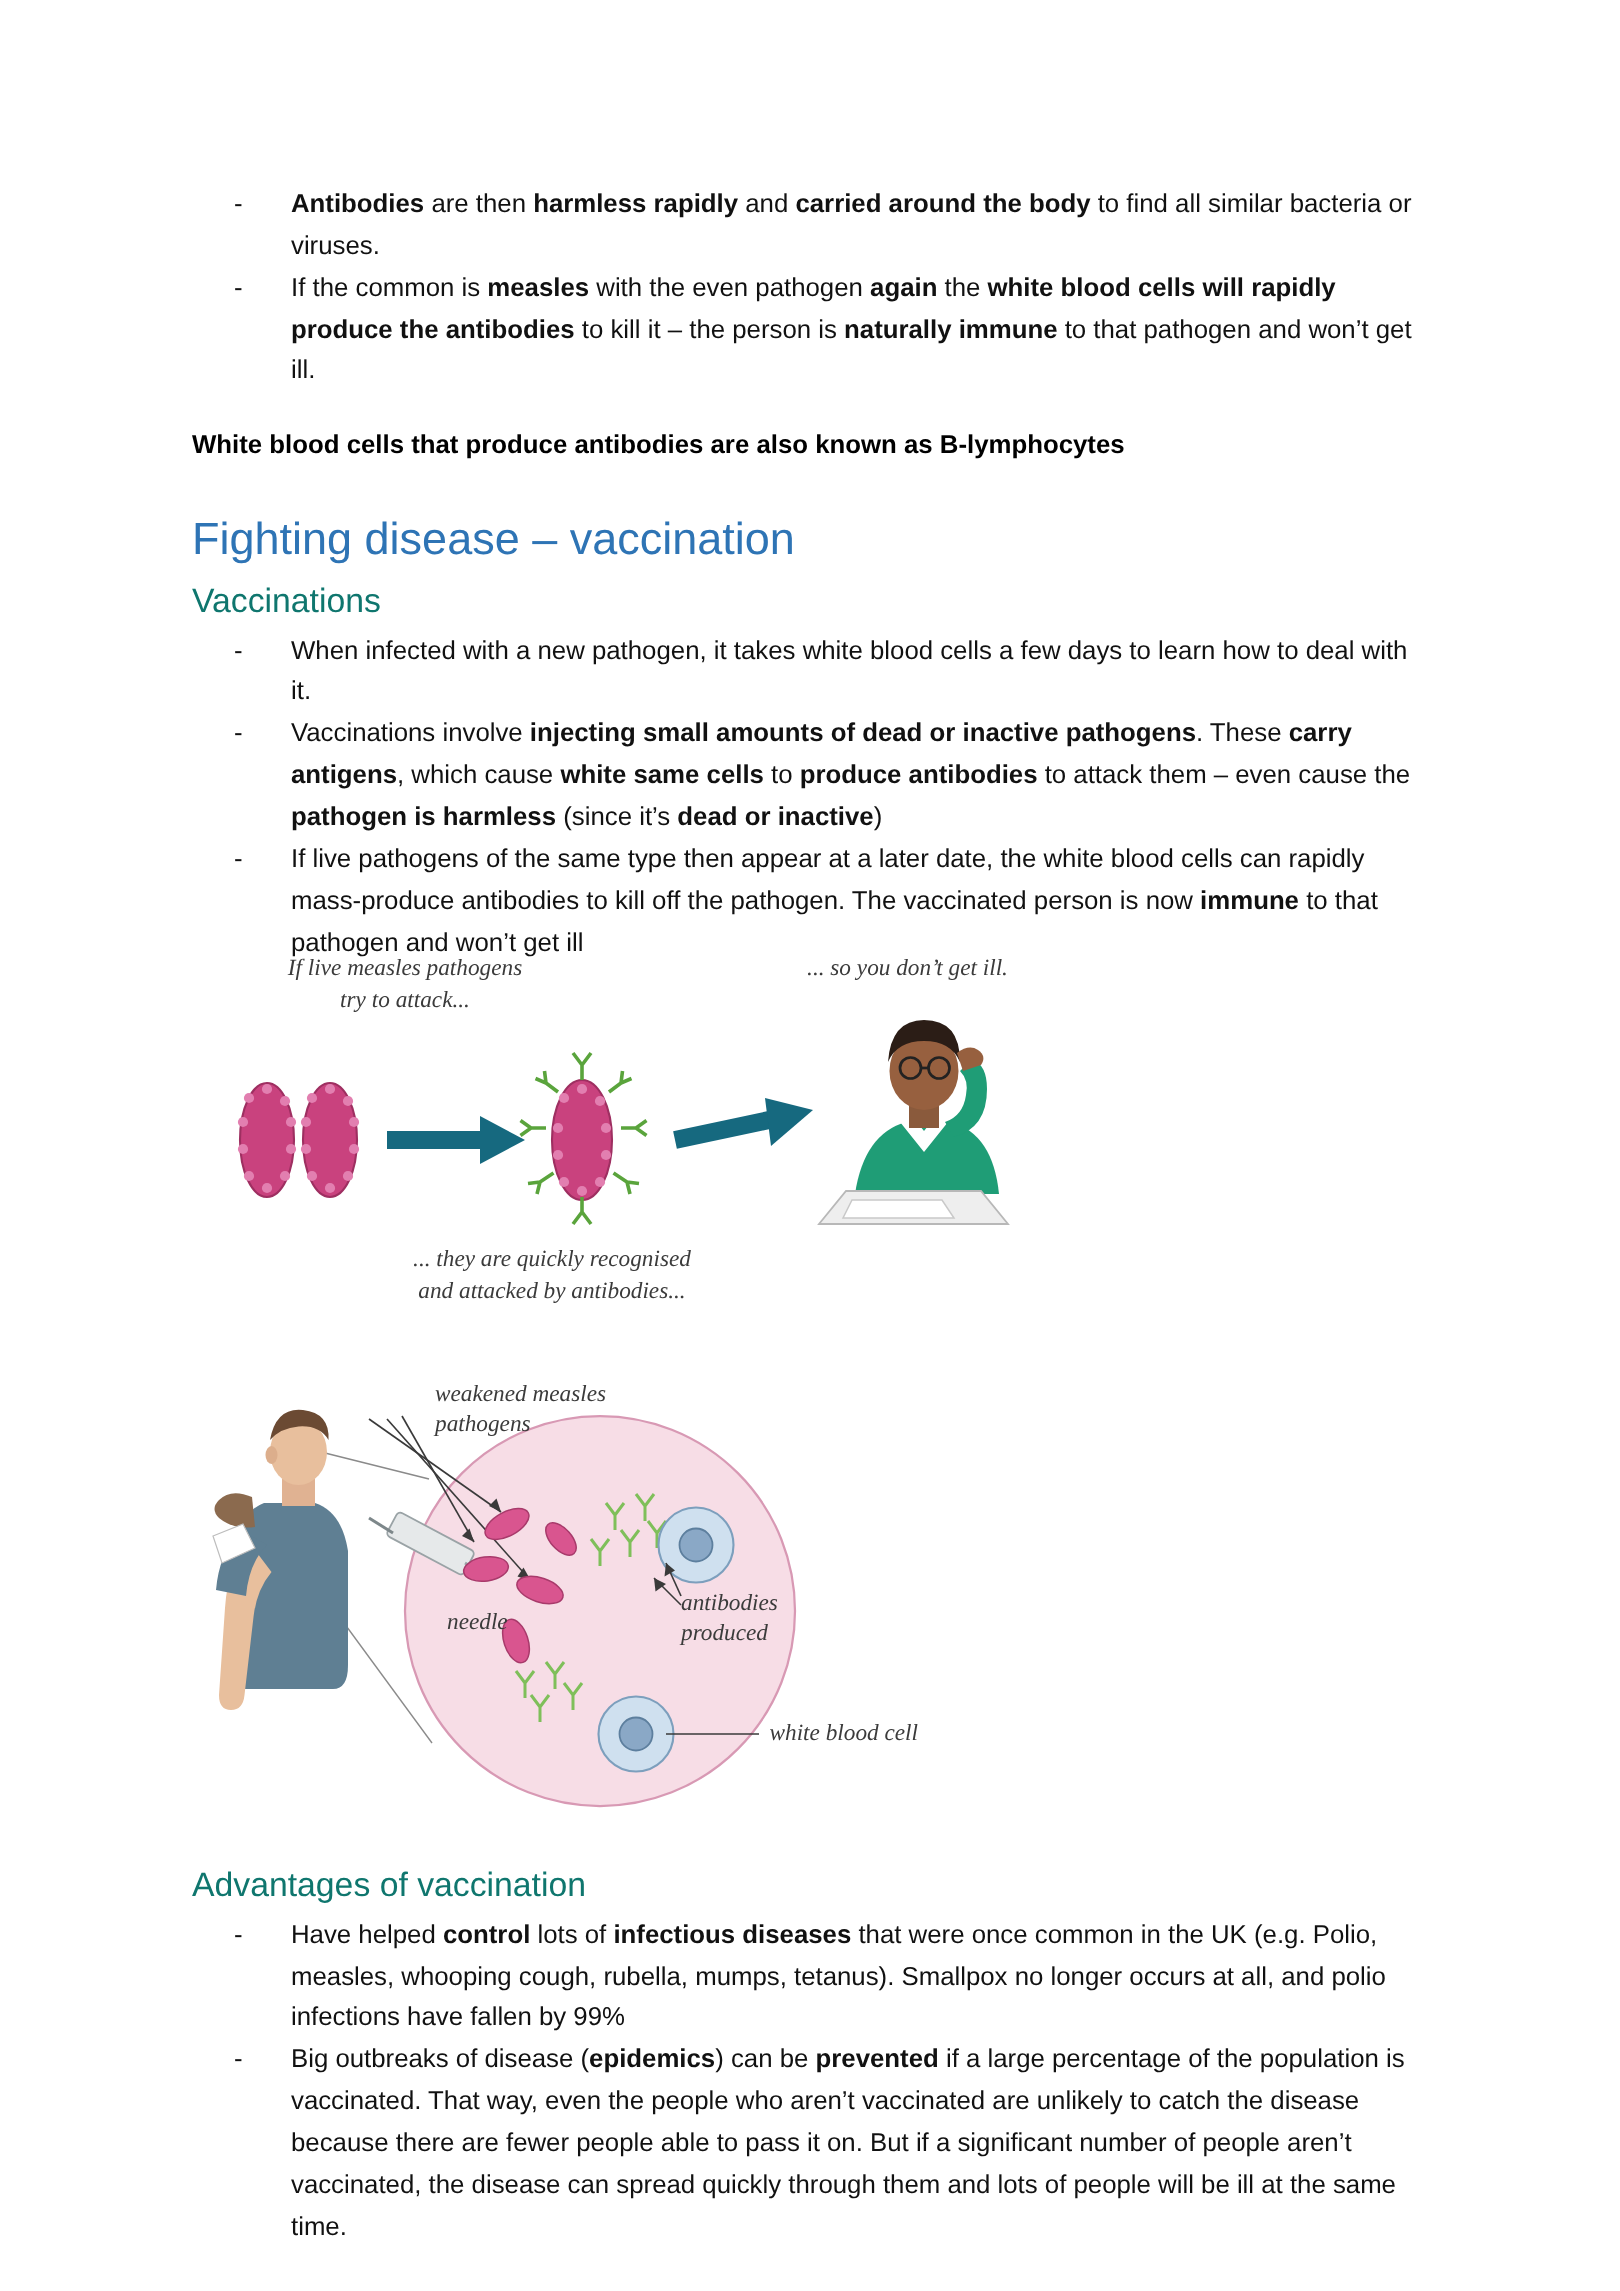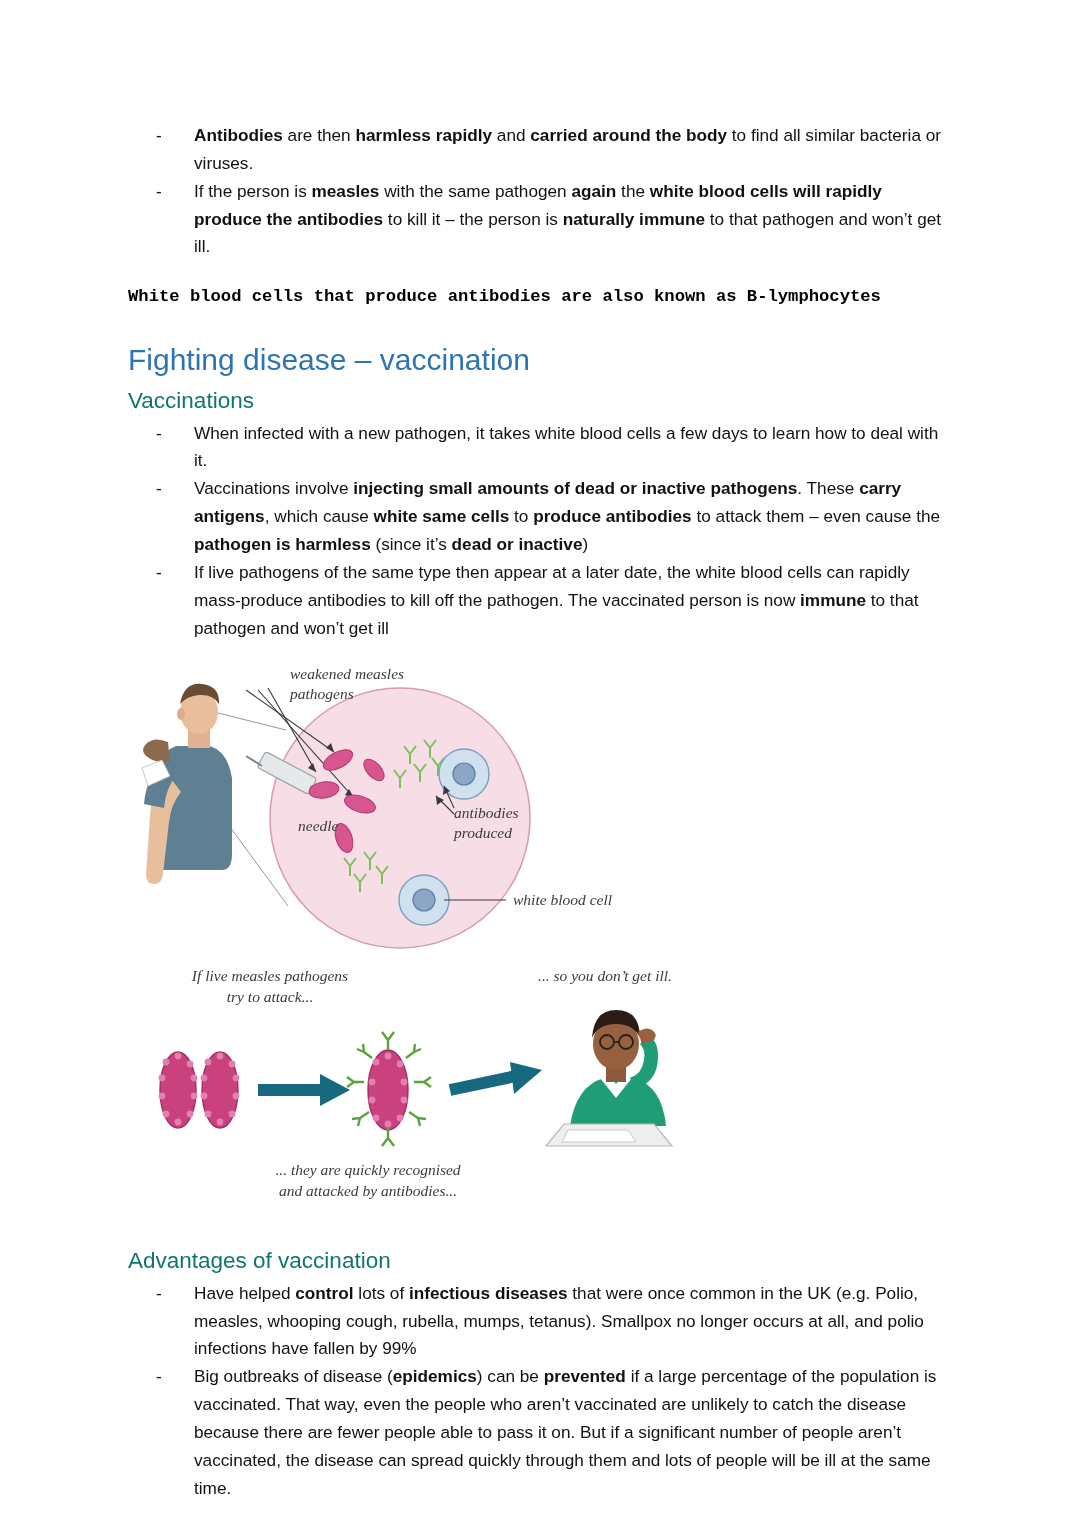--- a/index.html
+++ b/index.html
@@ -49,21 +49,20 @@
     left: 28px;
     top: 0;
     color: #111;
   }
   b, strong { font-weight: bold; }
   .standalone-bold {
     font-size: 17.2px;
     line-height: 1.6;
     font-weight: bold;
     margin-top: 22px;
-    font-family: Liberation Mono, monospace;
   }
   h1.heading-1 {
     color: #2e74b5;
     font-weight: normal;
     font-size: 30px;
     line-height: 1.25;
     margin-top: 30px;
     margin-bottom: 0;
   }
   h2.heading-2 {
@@ -121,21 +120,21 @@
 <div class="page">
   <div class="content">
 
     <ul class="dash-list">
       <li>
         <span class="dash">-</span>
         <span><b>Antibodies</b><span> are then </span><b>harmless rapidly</b><span> and </span><b>carried around the body</b><span> to find all similar bacteria or viruses.</span></span>
       </li>
       <li>
         <span class="dash">-</span>
-        <span><span>If the person is </span><b>measles</b><span> with the same pathogen </span><b>again</b><span> the </span><b>white blood cells will rapidly produce the antibodies</b><span> to kill it – the person is </span><b>naturally immune</b><span> to that pathogen and won’t get ill.</span></span>
+        <span><span>If the common is </span><b>measles</b><span> with the even pathogen </span><b>again</b><span> the </span><b>white blood cells will rapidly produce the antibodies</b><span> to kill it – the person is </span><b>naturally immune</b><span> to that pathogen and won’t get ill.</span></span>
       </li>
     </ul>
 
     <p class="standalone-bold">White blood cells that produce antibodies are also known as B-lymphocytes</p>
 
     <h1 class="heading-1">Fighting disease – vaccination</h1>
 
     <h2 class="heading-2">Vaccinations</h2>
 
     <ul class="dash-list list-block">
@@ -145,113 +144,20 @@
       </li>
       <li>
         <span class="dash">-</span>
         <span><span>Vaccinations involve </span><b>injecting small amounts of dead or inactive pathogens</b><span>. These </span><b>carry antigens</b><span>, which cause </span><b>white same cells</b><span> to </span><b>produce antibodies</b><span> to attack them – even cause the </span><b>pathogen is harmless</b><span> (since it’s </span><b>dead or inactive</b><span>)</span></span>
       </li>
       <li>
         <span class="dash">-</span>
         <span><span>If live pathogens of the same type then appear at a later date, the white blood cells can rapidly mass-produce antibodies to kill off the pathogen. The vaccinated person is now </span><b>immune</b><span> to that pathogen and won’t get ill</span></span>
       </li>
     </ul>
-
-    <div class="figure">
-      <div class="fig1">
-        <svg width="824" height="300" viewBox="0 0 824 300">
-
-          <circle cx="262" cy="150" r="130" fill="#f7dde6" stroke="#d899b4" stroke-width="1.5"></circle>
-
-          <line x1="60" y1="40" x2="148" y2="62" stroke="#8a8a8a" stroke-width="0.9"></line>
-          <line x1="62" y1="118" x2="150" y2="238" stroke="#8a8a8a" stroke-width="0.9"></line>
-
-          <g>
-
-            <path d="M38 78 q-16 6 -20 30 l-4 80 q0 14 10 14 l60 0 q10 0 10 -16 l0 -76 q-4 -26 -22 -32 z" fill="#5f7f93"></path>
-
-            <path d="M50 62 l22 0 l0 18 l-22 0 z" fill="#e0b292"></path>
-
-            <ellipse cx="61" cy="44" rx="19" ry="22" fill="#e8bf9d"></ellipse>
-            <path d="M42 36 q4 -22 22 -20 q18 2 17 20 q-6 -10 -20 -9 q-12 1 -19 9z" fill="#6b4a33"></path>
-
-            <ellipse cx="43" cy="46" rx="4" ry="6" fill="#dcae8c"></ellipse>
-
-            <path d="M28 104 q-14 14 -16 44 l-4 58 q0 10 8 10 q8 0 9 -10 l6 -52 q2 -18 12 -30z" fill="#e8bf9d"></path>
-
-            <path d="M22 96 q-14 16 -16 40 l20 4 q2 -22 14 -34z" fill="#5f7f93"></path>
-
-            <path d="M30 74 q-14 -6 -22 2 q-6 6 0 12 q10 8 24 6 z" fill="#8b6a4e"></path>
-
-            <path d="M4 100 l20 -8 l8 16 l-22 10 z" fill="#ffffff" stroke="#bdbdbd" stroke-width="0.8"></path>
-          </g>
-
-          <g>
-            <rect x="120" y="96" width="58" height="18" rx="3" fill="#e6e9ea" stroke="#9aa3a6" stroke-width="1.2" transform="rotate(28 149 105)"></rect>
-            <line x1="108" y1="88" x2="124" y2="98" stroke="#7d878a" stroke-width="2"></line>
-            <line x1="172" y1="118" x2="186" y2="126" stroke="#9aa3a6" stroke-width="2"></line>
-          </g>
-
-          <g stroke="#3a3a3a" stroke-width="1.1" fill="none">
-            <path d="M108 22 L196 84"></path>
-            <path d="M120 22 L216 130"></path>
-            <path d="M130 20 L178 104"></path>
-            <polygon points="196,84 188,80 193,75" fill="#3a3a3a" stroke="none"></polygon>
-            <polygon points="216,130 207,127 211,121" fill="#3a3a3a" stroke="none"></polygon>
-            <polygon points="178,104 170,100 175,95" fill="#3a3a3a" stroke="none"></polygon>
-          </g>
-
-          <g>
-            <g fill="#d9558f" stroke="#a83a6b" stroke-width="1">
-              <ellipse cx="200" cy="92" rx="16" ry="8" transform="rotate(-28 200 92)"></ellipse>
-              <ellipse cx="222" cy="136" rx="16" ry="8" transform="rotate(18 222 136)"></ellipse>
-              <ellipse cx="186" cy="122" rx="15" ry="8" transform="rotate(-8 186 122)"></ellipse>
-              <ellipse cx="206" cy="170" rx="15" ry="8" transform="rotate(72 206 170)"></ellipse>
-              <ellipse cx="236" cy="102" rx="13" ry="7" transform="rotate(48 236 102)"></ellipse>
-            </g>
-          </g>
-
-          <g stroke="#7fbf5a" stroke-width="2" fill="none">
-            <g>
-              <path d="M272 86 l0 10 M272 86 l-6 -8 M272 86 l6 -8"></path>
-              <path d="M292 80 l0 10 M292 80 l-6 -8 M292 80 l6 -8"></path>
-              <path d="M282 104 l0 10 M282 104 l-6 -8 M282 104 l6 -8"></path>
-              <path d="M262 110 l0 10 M262 110 l-6 -8 M262 110 l6 -8"></path>
-              <path d="M300 98 l0 10 M300 98 l-6 -8 M300 98 l6 -8"></path>
-              <path d="M212 198 l0 10 M212 198 l-6 -8 M212 198 l6 -8"></path>
-              <path d="M232 192 l0 10 M232 192 l-6 -8 M232 192 l6 -8"></path>
-              <path d="M222 214 l0 10 M222 214 l-6 -8 M222 214 l6 -8"></path>
-              <path d="M244 206 l0 10 M244 206 l-6 -8 M244 206 l6 -8"></path>
-            </g>
-          </g>
-
-          <g>
-            <circle cx="326" cy="106" r="25" fill="#cfe0ef" stroke="#7d9fbd" stroke-width="1.4"></circle>
-            <circle cx="326" cy="106" r="11" fill="#8aa8c6" stroke="#5d7f9e" stroke-width="1.2"></circle>
-            <circle cx="286" cy="232" r="25" fill="#cfe0ef" stroke="#7d9fbd" stroke-width="1.4"></circle>
-            <circle cx="286" cy="232" r="11" fill="#8aa8c6" stroke="#5d7f9e" stroke-width="1.2"></circle>
-          </g>
-
-          <g stroke="#3a3a3a" stroke-width="1.1" fill="none">
-            <path d="M316 140 L306 118"></path>
-            <polygon points="306,118 305,127 312,123" fill="#3a3a3a" stroke="none"></polygon>
-            <path d="M316 146 L298 128"></path>
-            <polygon points="298,128 299,137 306,132" fill="#3a3a3a" stroke="none"></polygon>
-            <path d="M368 232 L306 232"></path>
-          </g>
-        </svg>
-
-        <div class="label" style="left:152px; top:-4px; white-space:pre;">weakened measles
-pathogens</div>
-        <div class="label" style="left:160px; top:148px;">needle</div>
-        <div class="label" style="left:316px; top:135px; white-space:pre;">antibodies
-produced</div>
-        <div class="label" style="left:375px; top:222px;">white blood cell</div>
-      </div>
-    </div>
 
     <div class="figure" style="margin-top:0;">
       <div class="fig2">
         <svg width="824" height="250" viewBox="0 0 824 250">
 
           <g>
             <ellipse cx="40" cy="112" rx="18" ry="38" fill="#c9427e" stroke="#9e2f61" stroke-width="1.4"></ellipse>
             <ellipse cx="82" cy="112" rx="18" ry="38" fill="#c9427e" stroke="#9e2f61" stroke-width="1.4"></ellipse>
             <g fill="#e27fb0">
               <circle cx="28" cy="84" r="3.4"></circle>
@@ -341,20 +247,113 @@
         </svg>
 
         <div class="label" style="left:22px; top:-12px; width:220px; white-space:pre;">If live measles pathogens
 try to attack...</div>
         <div class="label" style="left:352px; top:-12px; width:230px;">... so you don’t get ill.</div>
         <div class="label" style="left:20px; top:182px; width:420px; white-space:pre; text-align:center;">... they are quickly recognised
 and attacked by antibodies...</div>
       </div>
     </div>
 
+    <div class="figure">
+      <div class="fig1">
+        <svg width="824" height="300" viewBox="0 0 824 300">
+
+          <circle cx="262" cy="150" r="130" fill="#f7dde6" stroke="#d899b4" stroke-width="1.5"></circle>
+
+          <line x1="60" y1="40" x2="148" y2="62" stroke="#8a8a8a" stroke-width="0.9"></line>
+          <line x1="62" y1="118" x2="150" y2="238" stroke="#8a8a8a" stroke-width="0.9"></line>
+
+          <g>
+
+            <path d="M38 78 q-16 6 -20 30 l-4 80 q0 14 10 14 l60 0 q10 0 10 -16 l0 -76 q-4 -26 -22 -32 z" fill="#5f7f93"></path>
+
+            <path d="M50 62 l22 0 l0 18 l-22 0 z" fill="#e0b292"></path>
+
+            <ellipse cx="61" cy="44" rx="19" ry="22" fill="#e8bf9d"></ellipse>
+            <path d="M42 36 q4 -22 22 -20 q18 2 17 20 q-6 -10 -20 -9 q-12 1 -19 9z" fill="#6b4a33"></path>
+
+            <ellipse cx="43" cy="46" rx="4" ry="6" fill="#dcae8c"></ellipse>
+
+            <path d="M28 104 q-14 14 -16 44 l-4 58 q0 10 8 10 q8 0 9 -10 l6 -52 q2 -18 12 -30z" fill="#e8bf9d"></path>
+
+            <path d="M22 96 q-14 16 -16 40 l20 4 q2 -22 14 -34z" fill="#5f7f93"></path>
+
+            <path d="M30 74 q-14 -6 -22 2 q-6 6 0 12 q10 8 24 6 z" fill="#8b6a4e"></path>
+
+            <path d="M4 100 l20 -8 l8 16 l-22 10 z" fill="#ffffff" stroke="#bdbdbd" stroke-width="0.8"></path>
+          </g>
+
+          <g>
+            <rect x="120" y="96" width="58" height="18" rx="3" fill="#e6e9ea" stroke="#9aa3a6" stroke-width="1.2" transform="rotate(28 149 105)"></rect>
+            <line x1="108" y1="88" x2="124" y2="98" stroke="#7d878a" stroke-width="2"></line>
+            <line x1="172" y1="118" x2="186" y2="126" stroke="#9aa3a6" stroke-width="2"></line>
+          </g>
+
+          <g stroke="#3a3a3a" stroke-width="1.1" fill="none">
+            <path d="M108 22 L196 84"></path>
+            <path d="M120 22 L216 130"></path>
+            <path d="M130 20 L178 104"></path>
+            <polygon points="196,84 188,80 193,75" fill="#3a3a3a" stroke="none"></polygon>
+            <polygon points="216,130 207,127 211,121" fill="#3a3a3a" stroke="none"></polygon>
+            <polygon points="178,104 170,100 175,95" fill="#3a3a3a" stroke="none"></polygon>
+          </g>
+
+          <g>
+            <g fill="#d9558f" stroke="#a83a6b" stroke-width="1">
+              <ellipse cx="200" cy="92" rx="16" ry="8" transform="rotate(-28 200 92)"></ellipse>
+              <ellipse cx="222" cy="136" rx="16" ry="8" transform="rotate(18 222 136)"></ellipse>
+              <ellipse cx="186" cy="122" rx="15" ry="8" transform="rotate(-8 186 122)"></ellipse>
+              <ellipse cx="206" cy="170" rx="15" ry="8" transform="rotate(72 206 170)"></ellipse>
+              <ellipse cx="236" cy="102" rx="13" ry="7" transform="rotate(48 236 102)"></ellipse>
+            </g>
+          </g>
+
+          <g stroke="#7fbf5a" stroke-width="2" fill="none">
+            <g>
+              <path d="M272 86 l0 10 M272 86 l-6 -8 M272 86 l6 -8"></path>
+              <path d="M292 80 l0 10 M292 80 l-6 -8 M292 80 l6 -8"></path>
+              <path d="M282 104 l0 10 M282 104 l-6 -8 M282 104 l6 -8"></path>
+              <path d="M262 110 l0 10 M262 110 l-6 -8 M262 110 l6 -8"></path>
+              <path d="M300 98 l0 10 M300 98 l-6 -8 M300 98 l6 -8"></path>
+              <path d="M212 198 l0 10 M212 198 l-6 -8 M212 198 l6 -8"></path>
+              <path d="M232 192 l0 10 M232 192 l-6 -8 M232 192 l6 -8"></path>
+              <path d="M222 214 l0 10 M222 214 l-6 -8 M222 214 l6 -8"></path>
+              <path d="M244 206 l0 10 M244 206 l-6 -8 M244 206 l6 -8"></path>
+            </g>
+          </g>
+
+          <g>
+            <circle cx="326" cy="106" r="25" fill="#cfe0ef" stroke="#7d9fbd" stroke-width="1.4"></circle>
+            <circle cx="326" cy="106" r="11" fill="#8aa8c6" stroke="#5d7f9e" stroke-width="1.2"></circle>
+            <circle cx="286" cy="232" r="25" fill="#cfe0ef" stroke="#7d9fbd" stroke-width="1.4"></circle>
+            <circle cx="286" cy="232" r="11" fill="#8aa8c6" stroke="#5d7f9e" stroke-width="1.2"></circle>
+          </g>
+
+          <g stroke="#3a3a3a" stroke-width="1.1" fill="none">
+            <path d="M316 140 L306 118"></path>
+            <polygon points="306,118 305,127 312,123" fill="#3a3a3a" stroke="none"></polygon>
+            <path d="M316 146 L298 128"></path>
+            <polygon points="298,128 299,137 306,132" fill="#3a3a3a" stroke="none"></polygon>
+            <path d="M368 232 L306 232"></path>
+          </g>
+        </svg>
+
+        <div class="label" style="left:152px; top:-4px; white-space:pre;">weakened measles
+pathogens</div>
+        <div class="label" style="left:160px; top:148px;">needle</div>
+        <div class="label" style="left:316px; top:135px; white-space:pre;">antibodies
+produced</div>
+        <div class="label" style="left:375px; top:222px;">white blood cell</div>
+      </div>
+    </div>
+
     <h2 class="heading-2" style="margin-top:18px;">Advantages of vaccination</h2>
 
     <ul class="dash-list list-block">
       <li>
         <span class="dash">-</span>
         <span><span>Have helped </span><b>control</b><span> lots of </span><b>infectious diseases</b><span> that were once common in the UK (e.g. Polio, measles, whooping cough, rubella, mumps, tetanus). Smallpox no longer occurs at all, and polio infections have fallen by 99%</span></span>
       </li>
       <li>
         <span class="dash">-</span>
         <span><span>Big outbreaks of disease (</span><b>epidemics</b><span>) can be </span><b>prevented</b><span> if a large percentage of the population is vaccinated. That way, even the people who aren’t vaccinated are unlikely to catch the disease because there are fewer people able to pass it on. But if a significant number of people aren’t vaccinated, the disease can spread quickly through them and lots of people will be ill at the same time.</span></span>

